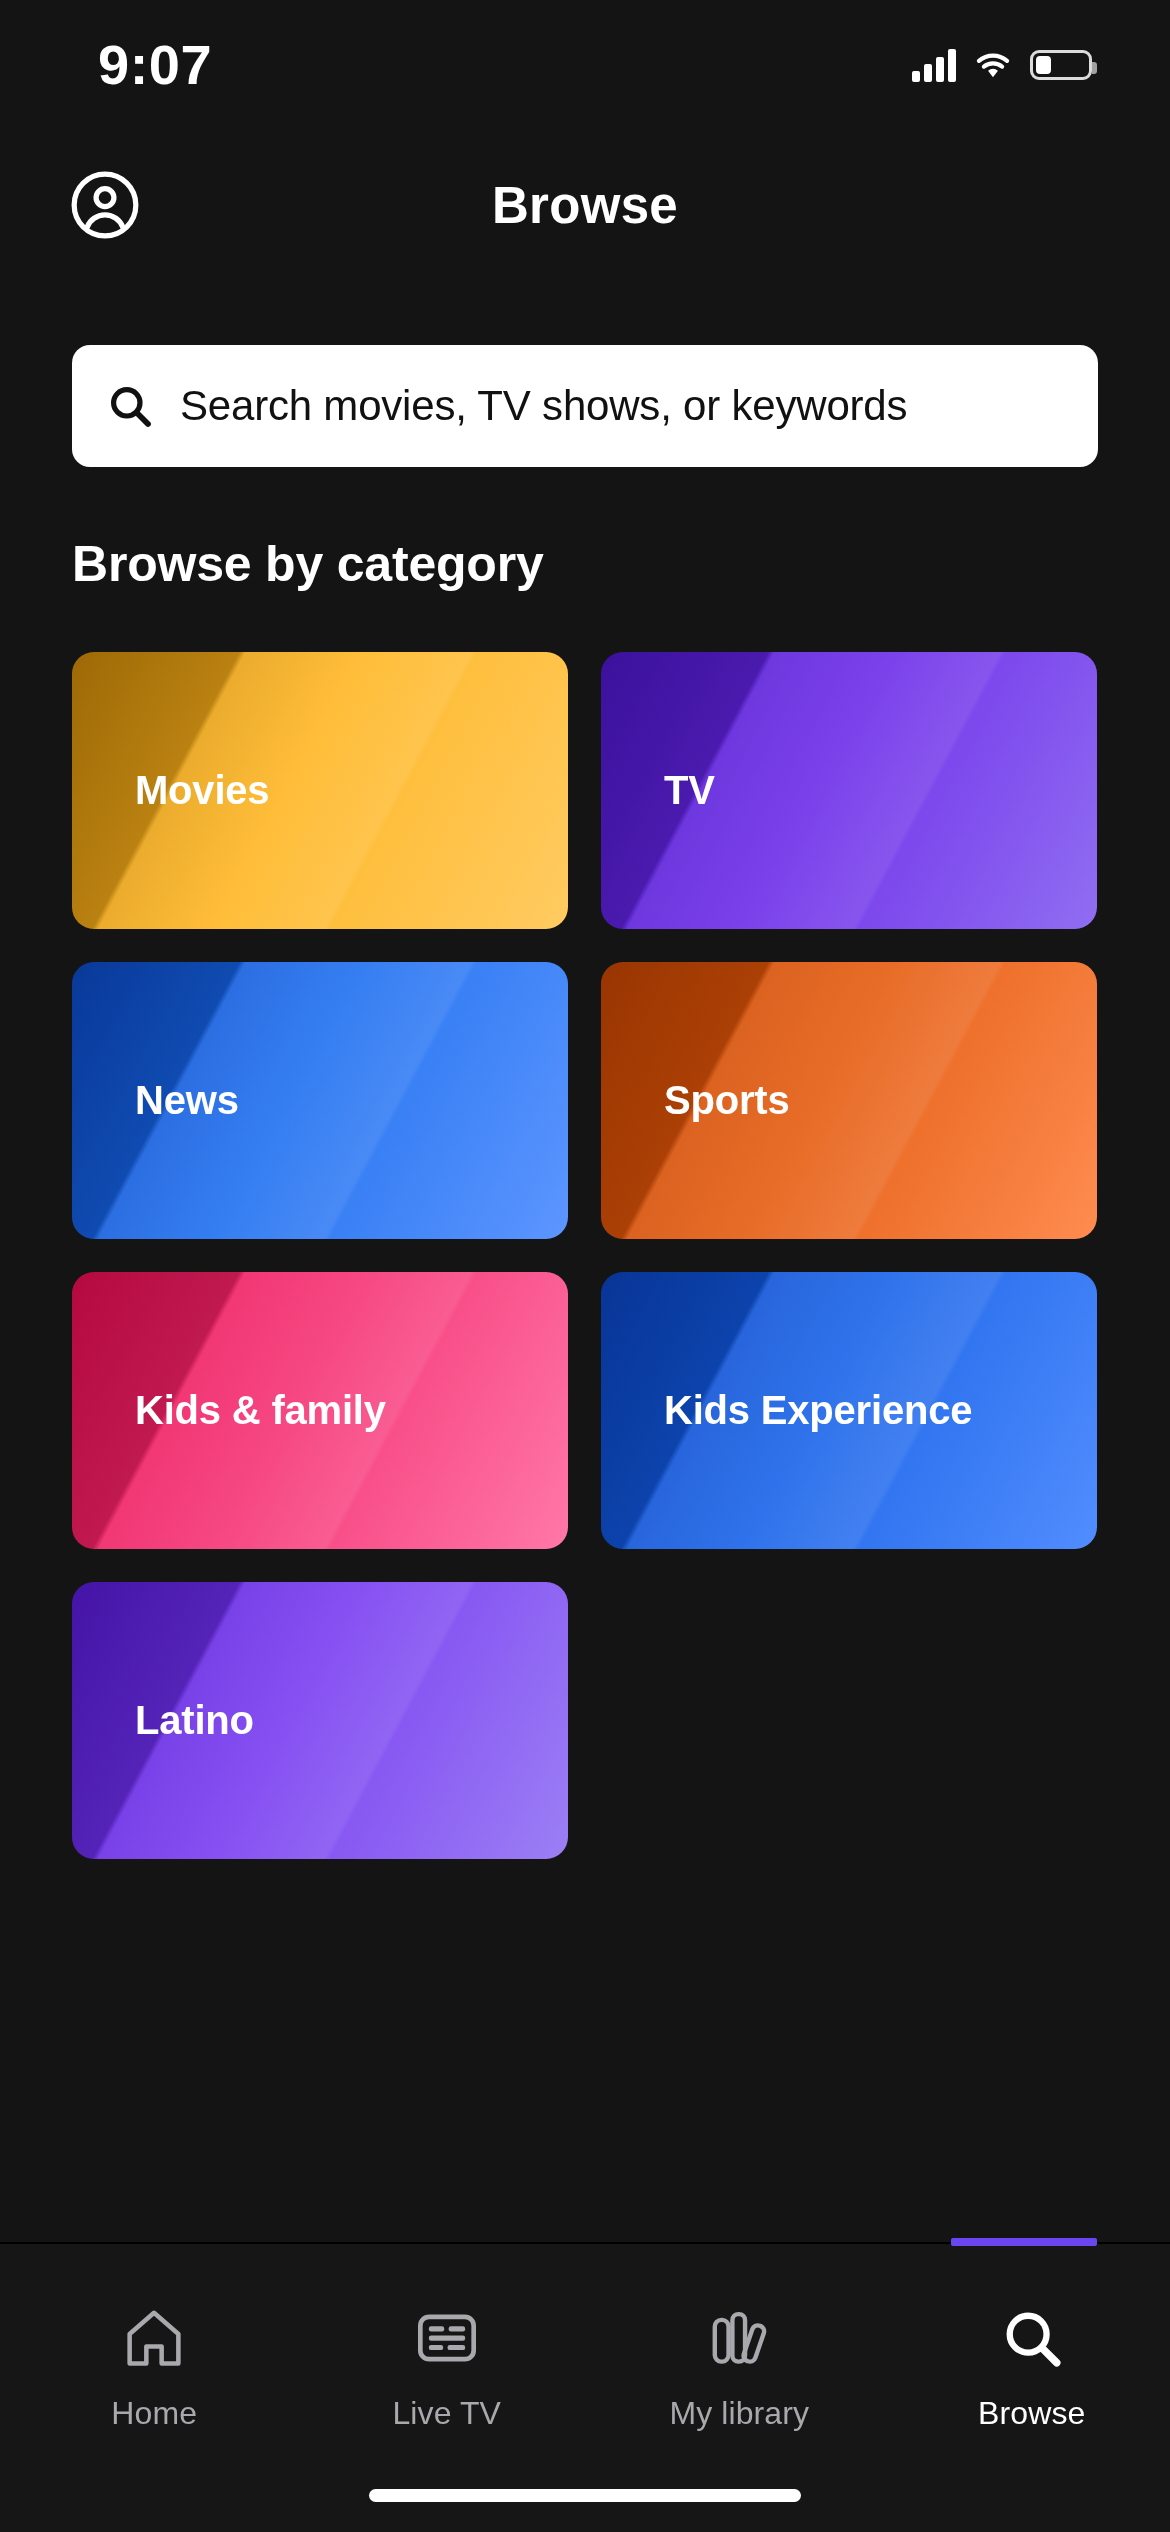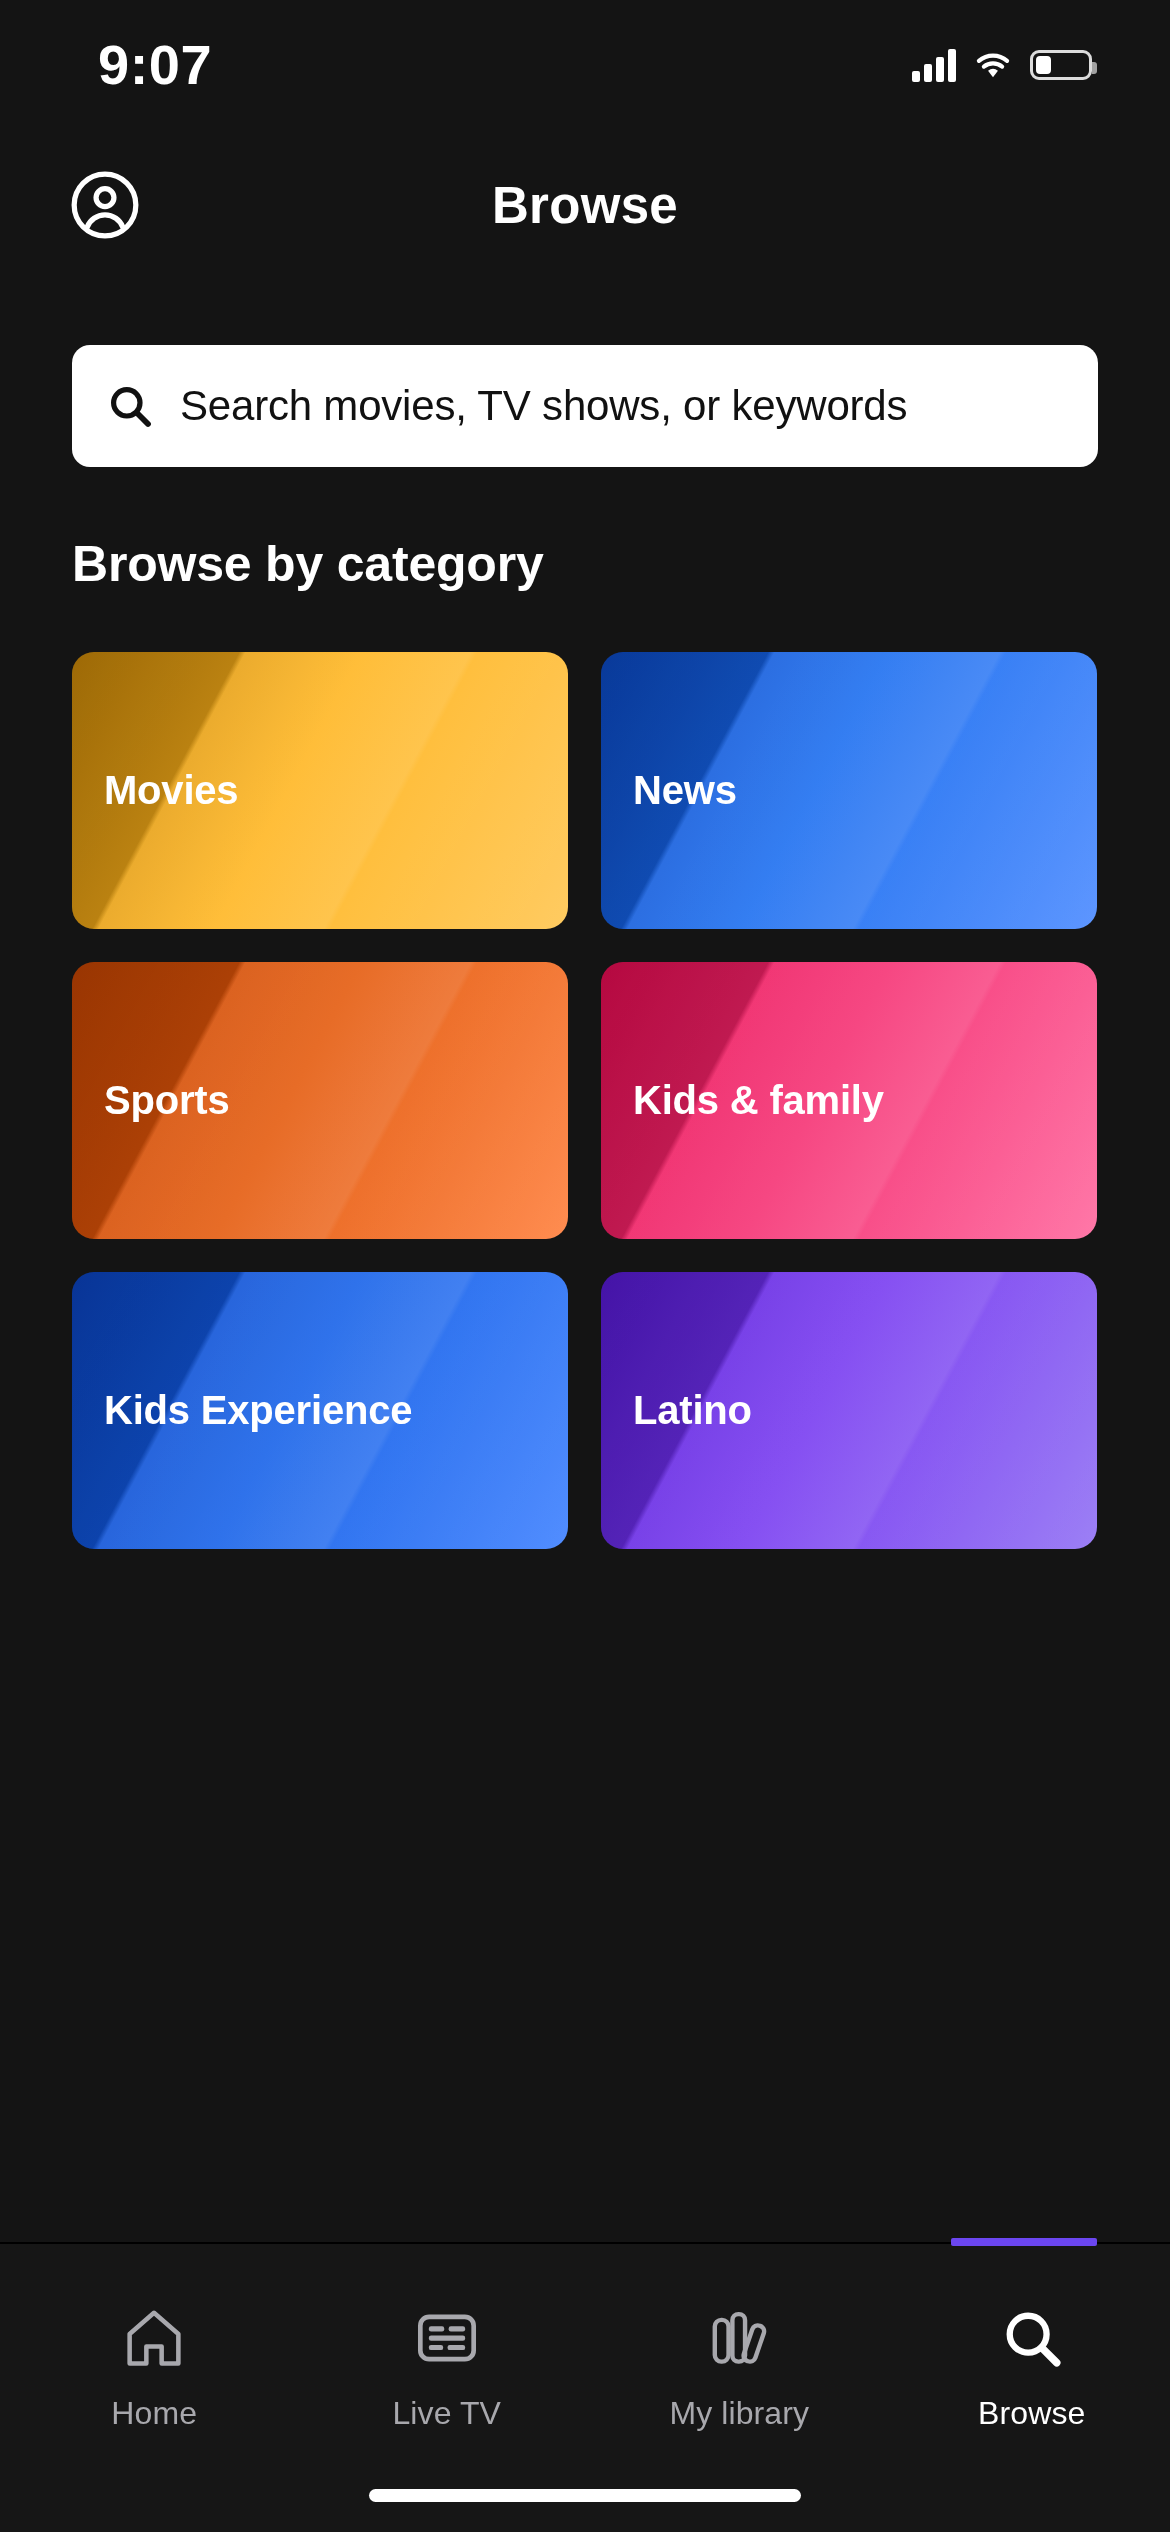--- a/index.html
+++ b/index.html
@@ -78,21 +78,21 @@
   .tile-grid{
     position:absolute; top:652px; left:72px;
     width:1026px;
     display:flex; flex-wrap:wrap;
     gap:33px 33px;
   }
   .tile{
     width:496px; height:277px;
     border-radius:22px;
     position:relative; overflow:hidden;
-    display:flex; align-items:center;
+    display:flex; align-items:center;padding-left:31px;
   }
   
   .tile::before{
     content:""; position:absolute; inset:0;
     background:linear-gradient(118deg,
       rgba(0,0,0,.22) 0%,
       rgba(0,0,0,.20) 26%,
       rgba(255,255,255,.10) 27%,
       rgba(255,255,255,.13) 62%,
       rgba(255,255,255,.05) 63%,
@@ -176,20 +176,23 @@
   </svg>
   <span class="search-placeholder">Search movies, TV shows, or keywords</span>
 </div>
 
 <div class="section-title">Browse by category</div>
 
 <div class="tile-grid" id="tile-grid">
     <div class="tile" style="background: linear-gradient(118deg, rgb(201, 135, 8) 0%, rgb(255, 181, 31) 45%, rgb(255, 202, 94) 100%);">
       <span class="tile-label">Movies</span>
     </div>
+    <div class="tile" style="background: linear-gradient(118deg, rgb(75, 22, 200) 0%, rgb(106, 40, 232) 45%, rgb(142, 107, 242) 100%);">
+      <span class="tile-label">TV</span>
+    </div>
     <div class="tile" style="background: linear-gradient(118deg, rgb(11, 73, 196) 0%, rgb(26, 109, 240) 45%, rgb(90, 148, 255) 100%);">
       <span class="tile-label">News</span>
     </div>
     <div class="tile" style="background: linear-gradient(118deg, rgb(196, 68, 2) 0%, rgb(228, 89, 11) 45%, rgb(255, 138, 77) 100%);">
       <span class="tile-label">Sports</span>
     </div>
     <div class="tile" style="background: linear-gradient(118deg, rgb(232, 11, 82) 0%, rgb(245, 47, 114) 45%, rgb(255, 117, 166) 100%);">
       <span class="tile-label">Kids &amp; family</span>
     </div>
     <div class="tile" style="background: linear-gradient(118deg, rgb(10, 67, 192) 0%, rgb(20, 96, 232) 45%, rgb(78, 139, 255) 100%);">

